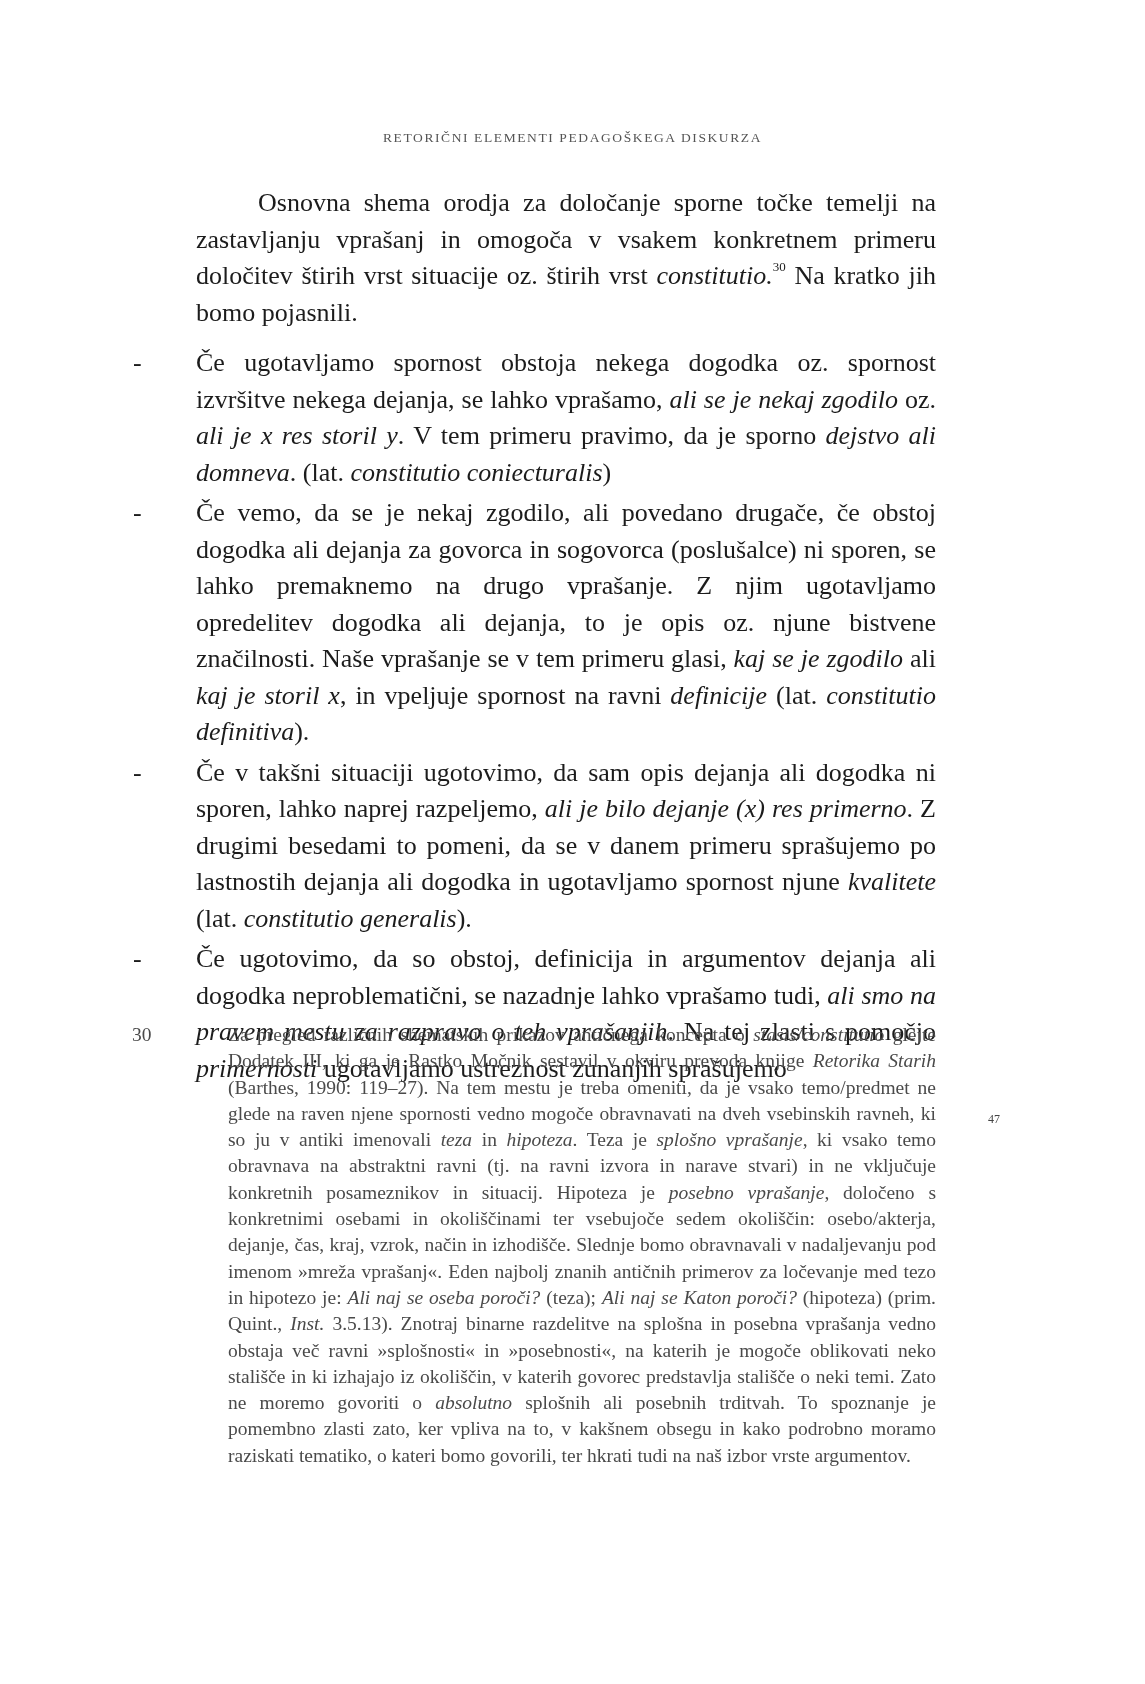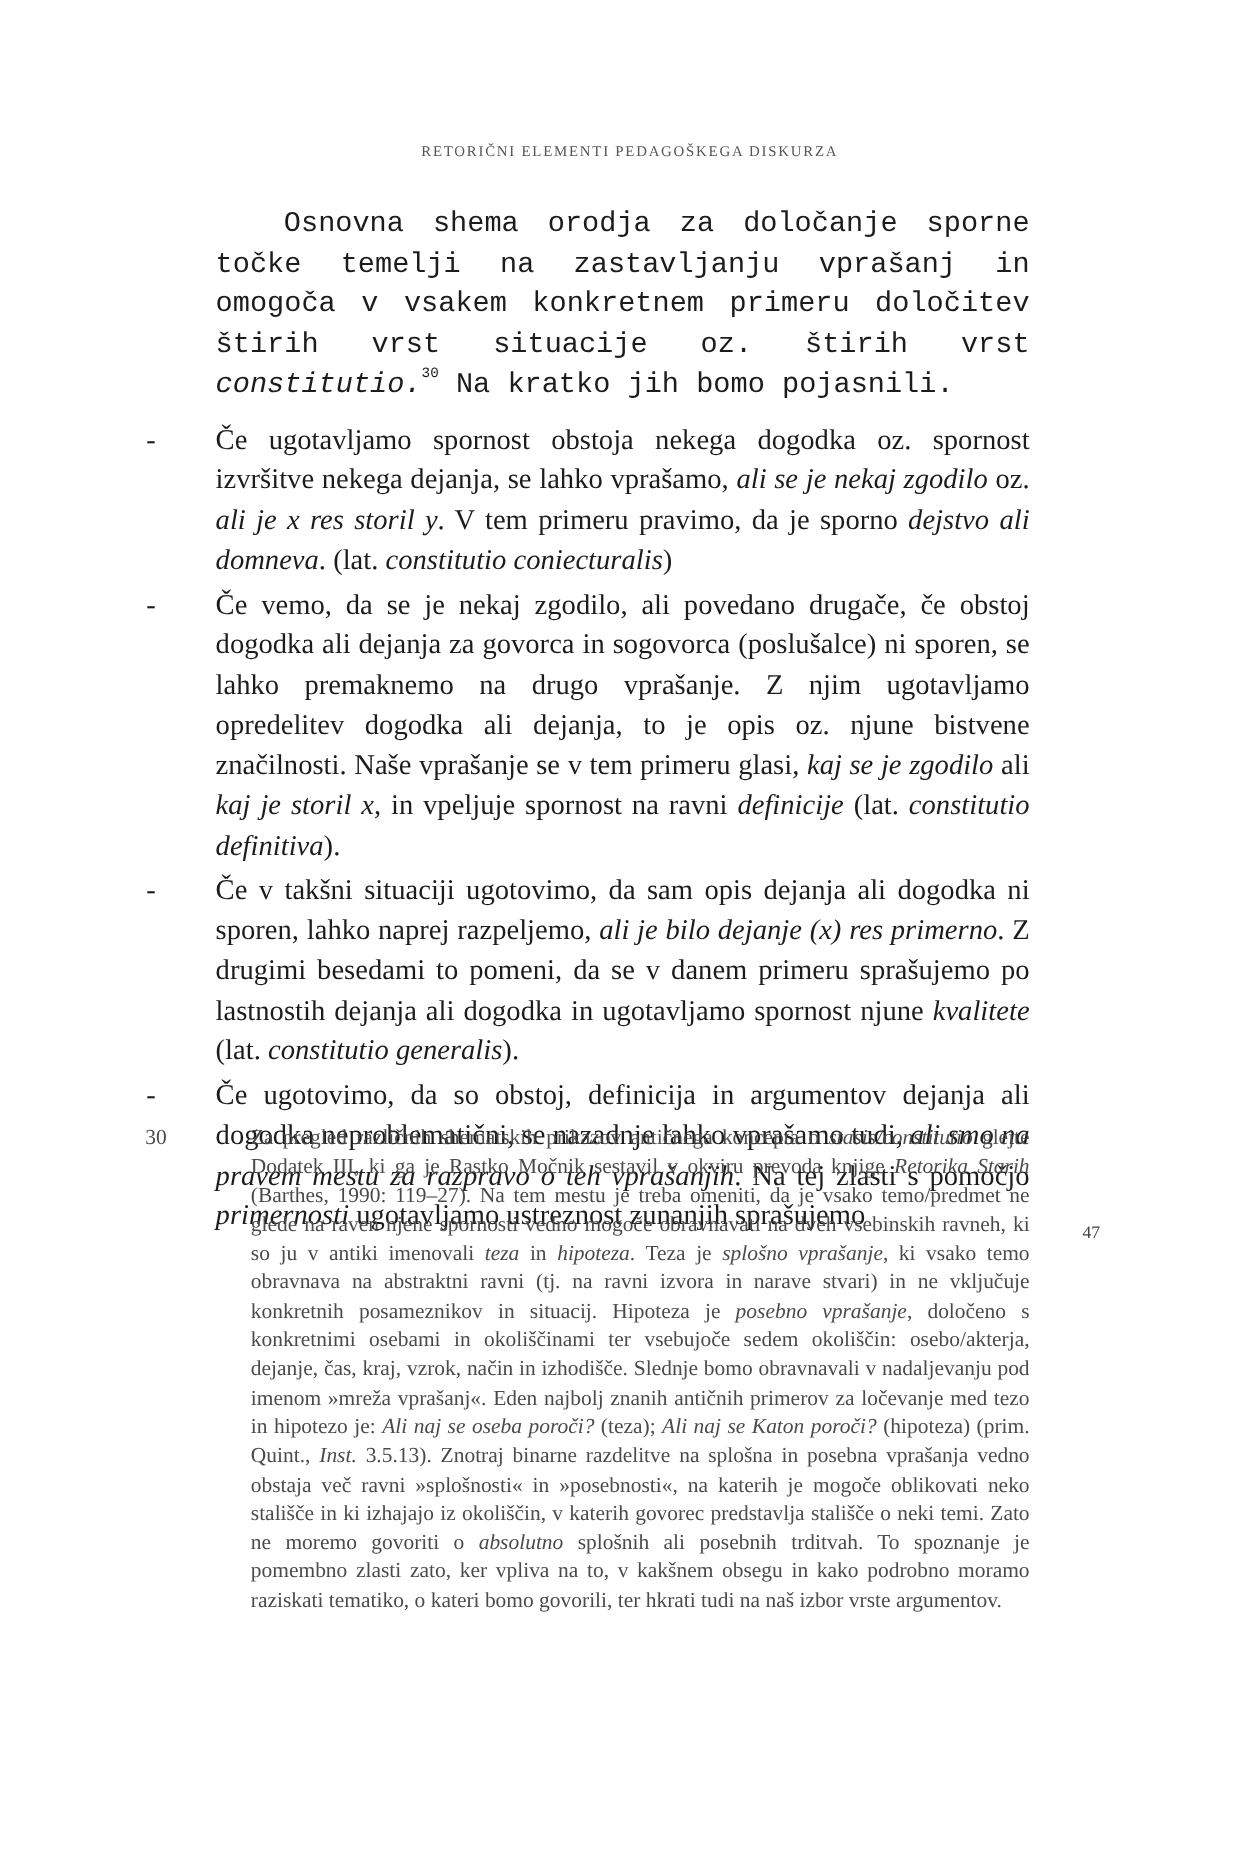--- a/index.html
+++ b/index.html
@@ -1,32 +1,32 @@
 <!DOCTYPE html>
 <html><head>
 <meta charset="utf-8">
 <style>
   html, body { margin: 0; padding: 0; background: #ffffff; }
   body { width: 1145px; height: 1684px; position: relative; overflow: hidden;
          font-family: "Liberation Serif", "DejaVu Serif", serif; color: #1c1c1c; }
   .running-head { position: absolute; top: 130px; left: 0; width: 1145px; text-align: center;
          font-size: 13.5px; letter-spacing: 1.6px; color: #555; }
   .body-text { position: absolute; left: 196px; width: 740px; top: 185px; font-size: 26px; line-height: 36.5px; }
-  .para { margin: 0; text-indent: 0; text-align: justify; font-family: Liberation Mono, monospace; }
+  .para { margin: 0; text-indent: 0; text-align: justify; }
   .intro { text-indent: 0; }
   .list { margin: 14px 0 0 0; padding: 0; list-style: none; }
   .list li { position: relative; margin: 0 0 4px 0; text-align: justify; }
   .list li .dash { position: absolute; left: -63px; top: 0; }
   sup { font-size: 13px; line-height: 0; vertical-align: 13px; }
   i { font-style: italic; }
   .footnote { position: absolute; left: 132px; top: 1022px; width: 804px; font-size: 19.5px;
          line-height: 26.3px; color: #4a4a4a; }
   .footnote .fn-num { position: absolute; left: 0; top: 0; }
   .footnote .fn-text { margin-left: 96px; text-align: justify; }
-  .page-number { position: absolute; right: 145px; top: 1112px; font-size: 16px; color: #444; }
+  .page-number { position: absolute; right: 145px; top: 1112px; font-size: 12px; color: #444; }
 </style>
 </head>
 <body>
 
 <div class="running-head">RETORIČNI ELEMENTI PEDAGOŠKEGA DISKURZA</div>
 
 <div class="body-text">
   <p class="para intro"><span style="display:inline-block;width:62px"></span><span>Osnovna shema orodja za določanje sporne točke temelji na zastavljanju vprašanj in omogoča v vsakem konkretnem primeru določitev štirih vrst situacije oz. štirih vrst </span><i>constitutio.</i><sup>30</sup><span> Na kratko jih bomo pojasnili.</span></p>
 
   <ul class="list">

